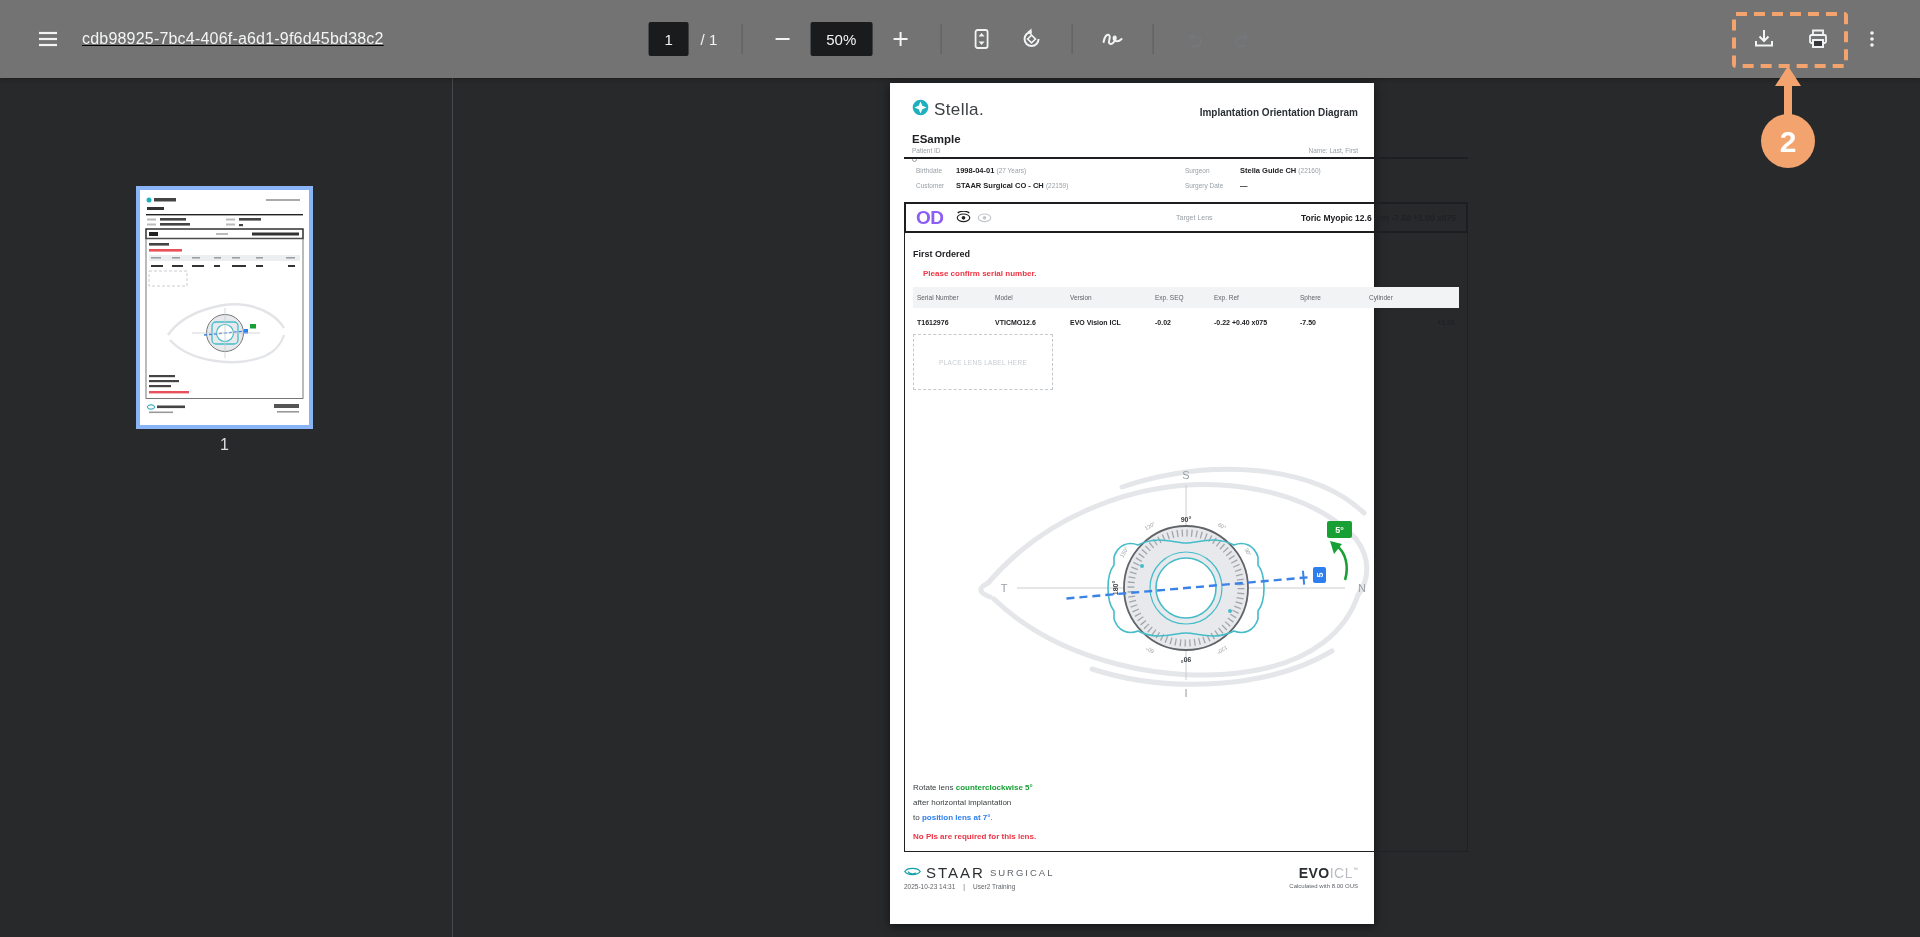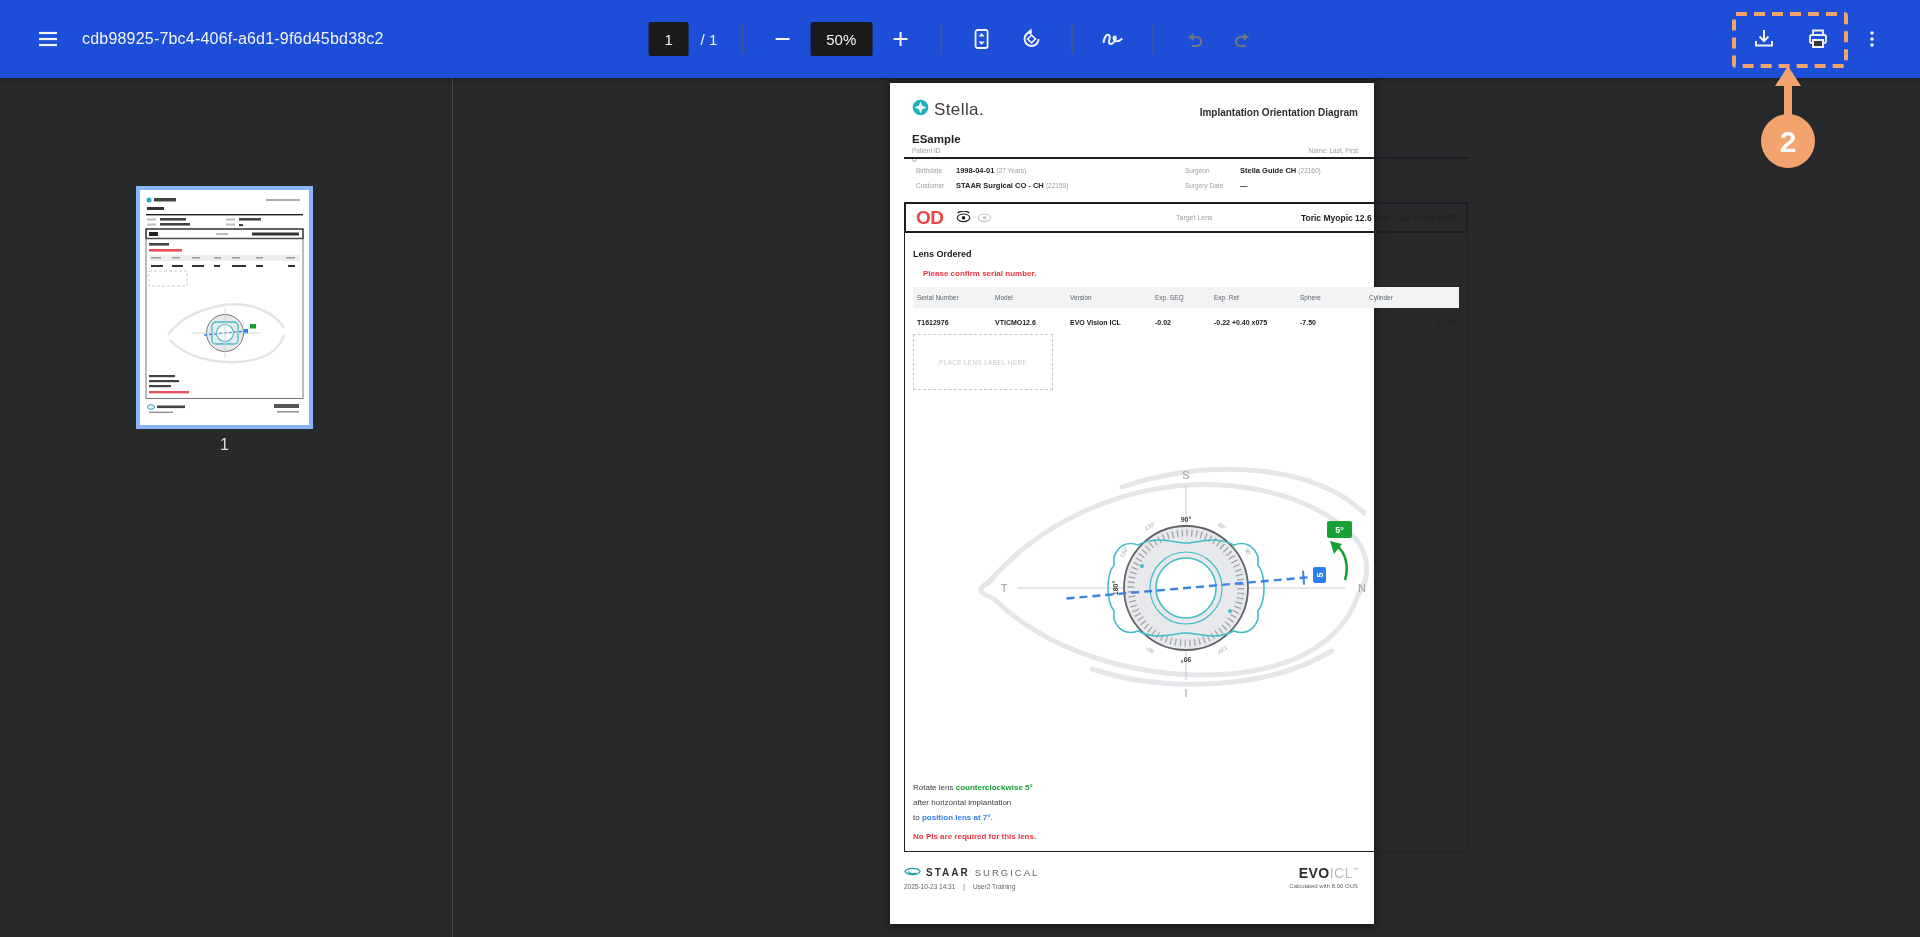--- a/index.html
+++ b/index.html
@@ -1,22 +1,22 @@
 <!DOCTYPE html>
 <html><head>
 <meta charset="utf-8">
 <style>
   * { box-sizing: border-box; margin: 0; padding: 0; }
   html,body { width:1920px; height:937px; overflow:hidden; background:#28292b;
     font-family:"Liberation Sans", sans-serif; }
 
   
   .toolbar { position:absolute; left:0; top:0; width:1920px; height:78px;
-    background:#1d4ed8; display:flex; align-items:center; z-index:5;
-    box-shadow:0 1px 4px rgba(0,0,0,.35); }
+    background:#737373; display:flex; align-items:center; z-index:5;
+    box-shadow:0 1px 4px rgba(0,0,0,.35);text-decoration:underline; }
   .tb-left { display:flex; align-items:center; padding-left:26px; gap:12px; }
   .tb-title { color:#f3f4f5; font-size:16px; letter-spacing:.2px; white-space:nowrap; }
   .icon-btn { width:44px; height:44px; border:none; background:transparent; border-radius:50%;
     display:flex; align-items:center; justify-content:center; cursor:pointer; flex:0 0 auto; }
   .icon-btn svg { display:block; }
   .tb-center { position:absolute; left:50%; top:0; height:78px; transform:translateX(-50.5%);
     display:flex; align-items:center; gap:6px; }
   .tb-input { height:34px; background:#191b1c; border:none; border-radius:2px; color:#f1f3f4;
     font-size:15px; text-align:center; font-family:"Liberation Sans", sans-serif; }
   .pg-input { width:40px; }
@@ -53,21 +53,21 @@
   .patient-id { left:22px; top:64px; font-size:6.5px; color:#9aa0a6; }
   .name-hint { right:16px; top:64px; font-size:6.5px; color:#9aa0a6; }
   .hrule { left:14px; top:74px; width:564px; height:2px; background:#1c1e21; }
 
   .fld-label { font-size:6.5px; color:#9aa0a6; }
   .fld-value { font-size:7.5px; font-weight:bold; color:#202124; }
   .fld-suffix { font-size:6.5px; font-weight:normal; color:#9aa0a6; }
 
   .od-box { left:14px; top:119px; width:564px; height:31px; border:2px solid #1c1e21;
     display:flex; align-items:center; padding:0 10px; }
-  .od-label { font-size:19px; font-weight:800; letter-spacing:-.5px; color:#ef4444; }
+  .od-label { font-size:19px; font-weight:800; letter-spacing:-.5px; color:#8b5cf6; }
   .od-eyes { display:flex; gap:6px; margin-left:12px; align-items:center; }
   .target-label { position:absolute; left:270px; font-size:7px; color:#9aa0a6; }
   .target-value { margin-left:auto; font-size:8.5px; font-weight:bold; color:#202124; }
 
   .section-box { left:14px; top:150px; width:564px; height:619px; border:1px solid #202124; border-top:none; }
   .sec-heading { left:23px; top:166px; font-size:9px; font-weight:600; color:#202124; }
   .sec-warning { left:23px; top:186px; font-size:8px; font-weight:bold; color:#ee3342;margin-left:10px; }
 
   .lens-table { left:23px; top:204px; width:546px; display:grid;
     grid-template-columns:78px 75px 85px 59px 86px 69px 1fr; }
@@ -80,21 +80,21 @@
   .label-box span { font-size:6.5px; color:#c7ccd1; letter-spacing:.3px; }
 
   .diagram { left:66px; top:375px; }
 
   .instr { left:23px; font-size:8px; color:#3c4043; white-space:nowrap; }
   .instr b.green { color:#18a035; }
   .instr b.blue { color:#2d7ff0; }
   .instr-warning { left:23px; top:749px; font-size:8px; font-weight:bold; color:#ee3342; }
 
   .footer-left { left:14px; top:780px; display:flex; align-items:center; gap:5px; }
-  .staar-bold { font-size:10px; font-weight:bold; letter-spacing:2px; color:#2b2f33;text-align:right; }
+  .staar-bold { font-size:15px; font-weight:normal; letter-spacing:2px; color:#2b2f33;text-align:right; }
   .staar-light { font-size:9.5px; letter-spacing:2px; color:#5f6368; }
   .footer-meta { left:14px; top:800px; font-size:6.5px; color:#5f6368; display:flex; gap:8px; }
   .evo-wrap { right:16px; top:782px; display:flex; align-items:flex-start; }
   .evo-evo { font-size:14px; font-weight:600; letter-spacing:.5px; color:#2b2f33; }
   .evo-icl { font-size:14px; letter-spacing:.5px; color:#b9bdc2; }
   .evo-tm { font-size:5px; color:#9aa0a6; margin-top:1px; }
   .evo-calc { right:16px; top:800px; font-size:6px; color:#5f6368; }
 </style>
 </head>
 <body>
@@ -360,21 +360,21 @@
               <ellipse cx="9" cy="8" rx="7.5" ry="4.6" fill="none" stroke="#c3c7cc" stroke-width="1.4"></ellipse>
               <circle cx="9" cy="8" r="2.2" fill="#c3c7cc"></circle>
             </svg>
         </span>
       </span>
       <span class="target-label">Target Lens</span>
       <span class="target-value">Toric Myopic 12.6 mm -7.50 +1.00 x075</span>
     </div>
 
     <div class="abs section-box"></div>
-    <div class="abs sec-heading">Lens Ordered</div>
+    <div class="abs sec-heading">First Ordered</div>
     <div class="abs sec-warning">Please confirm serial number.</div>
 
     <div class="abs lens-table">
       <div class="th">Serial Number</div>
       <div class="th">Model</div>
       <div class="th">Version</div>
       <div class="th">Exp. SEQ</div>
       <div class="th">Exp. Ref</div>
       <div class="th">Sphere</div>
       <div class="th">Cylinder</div>

